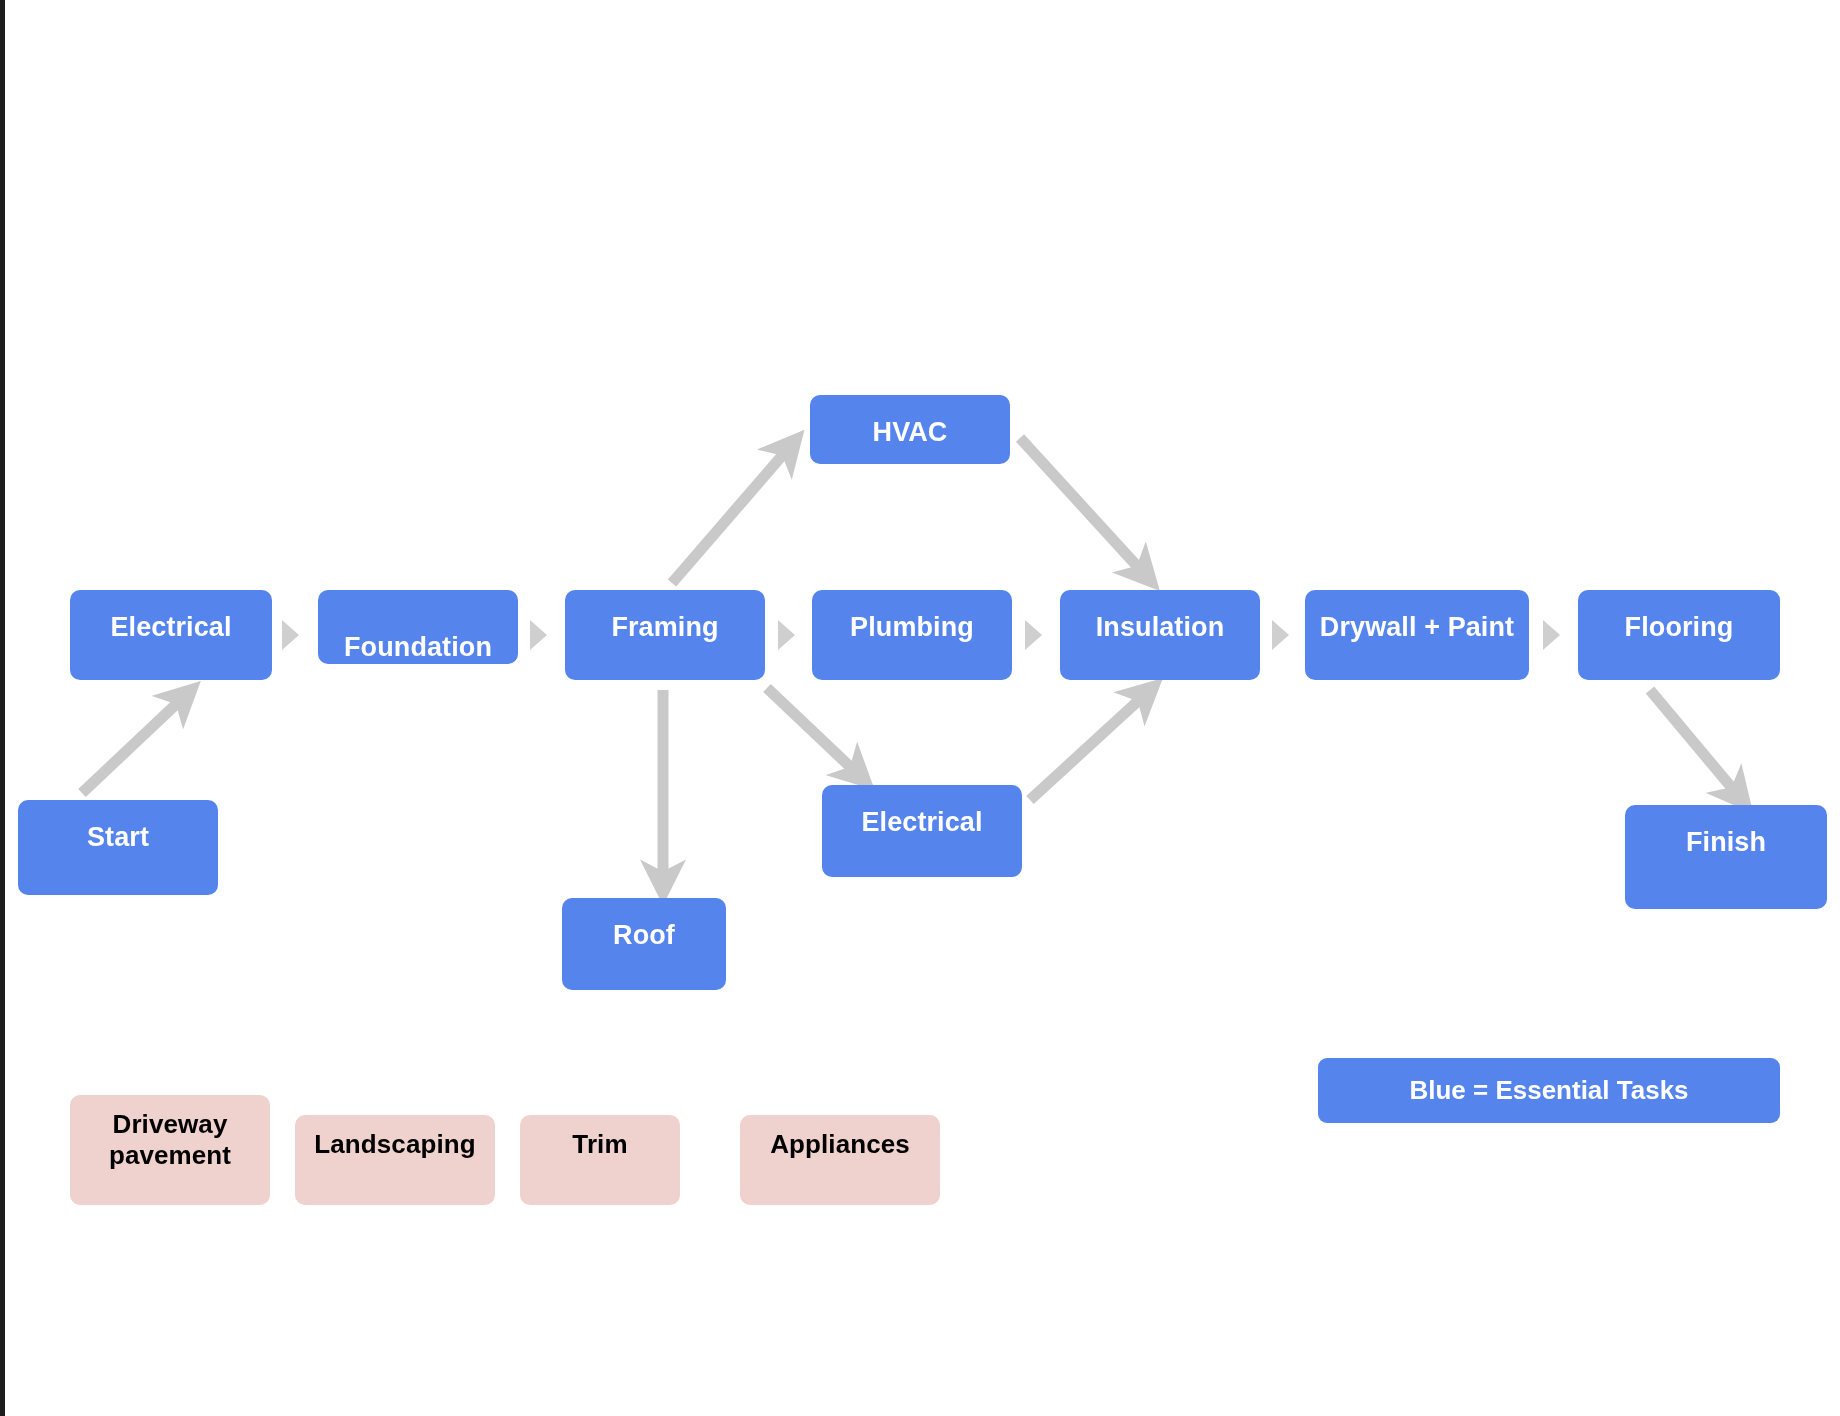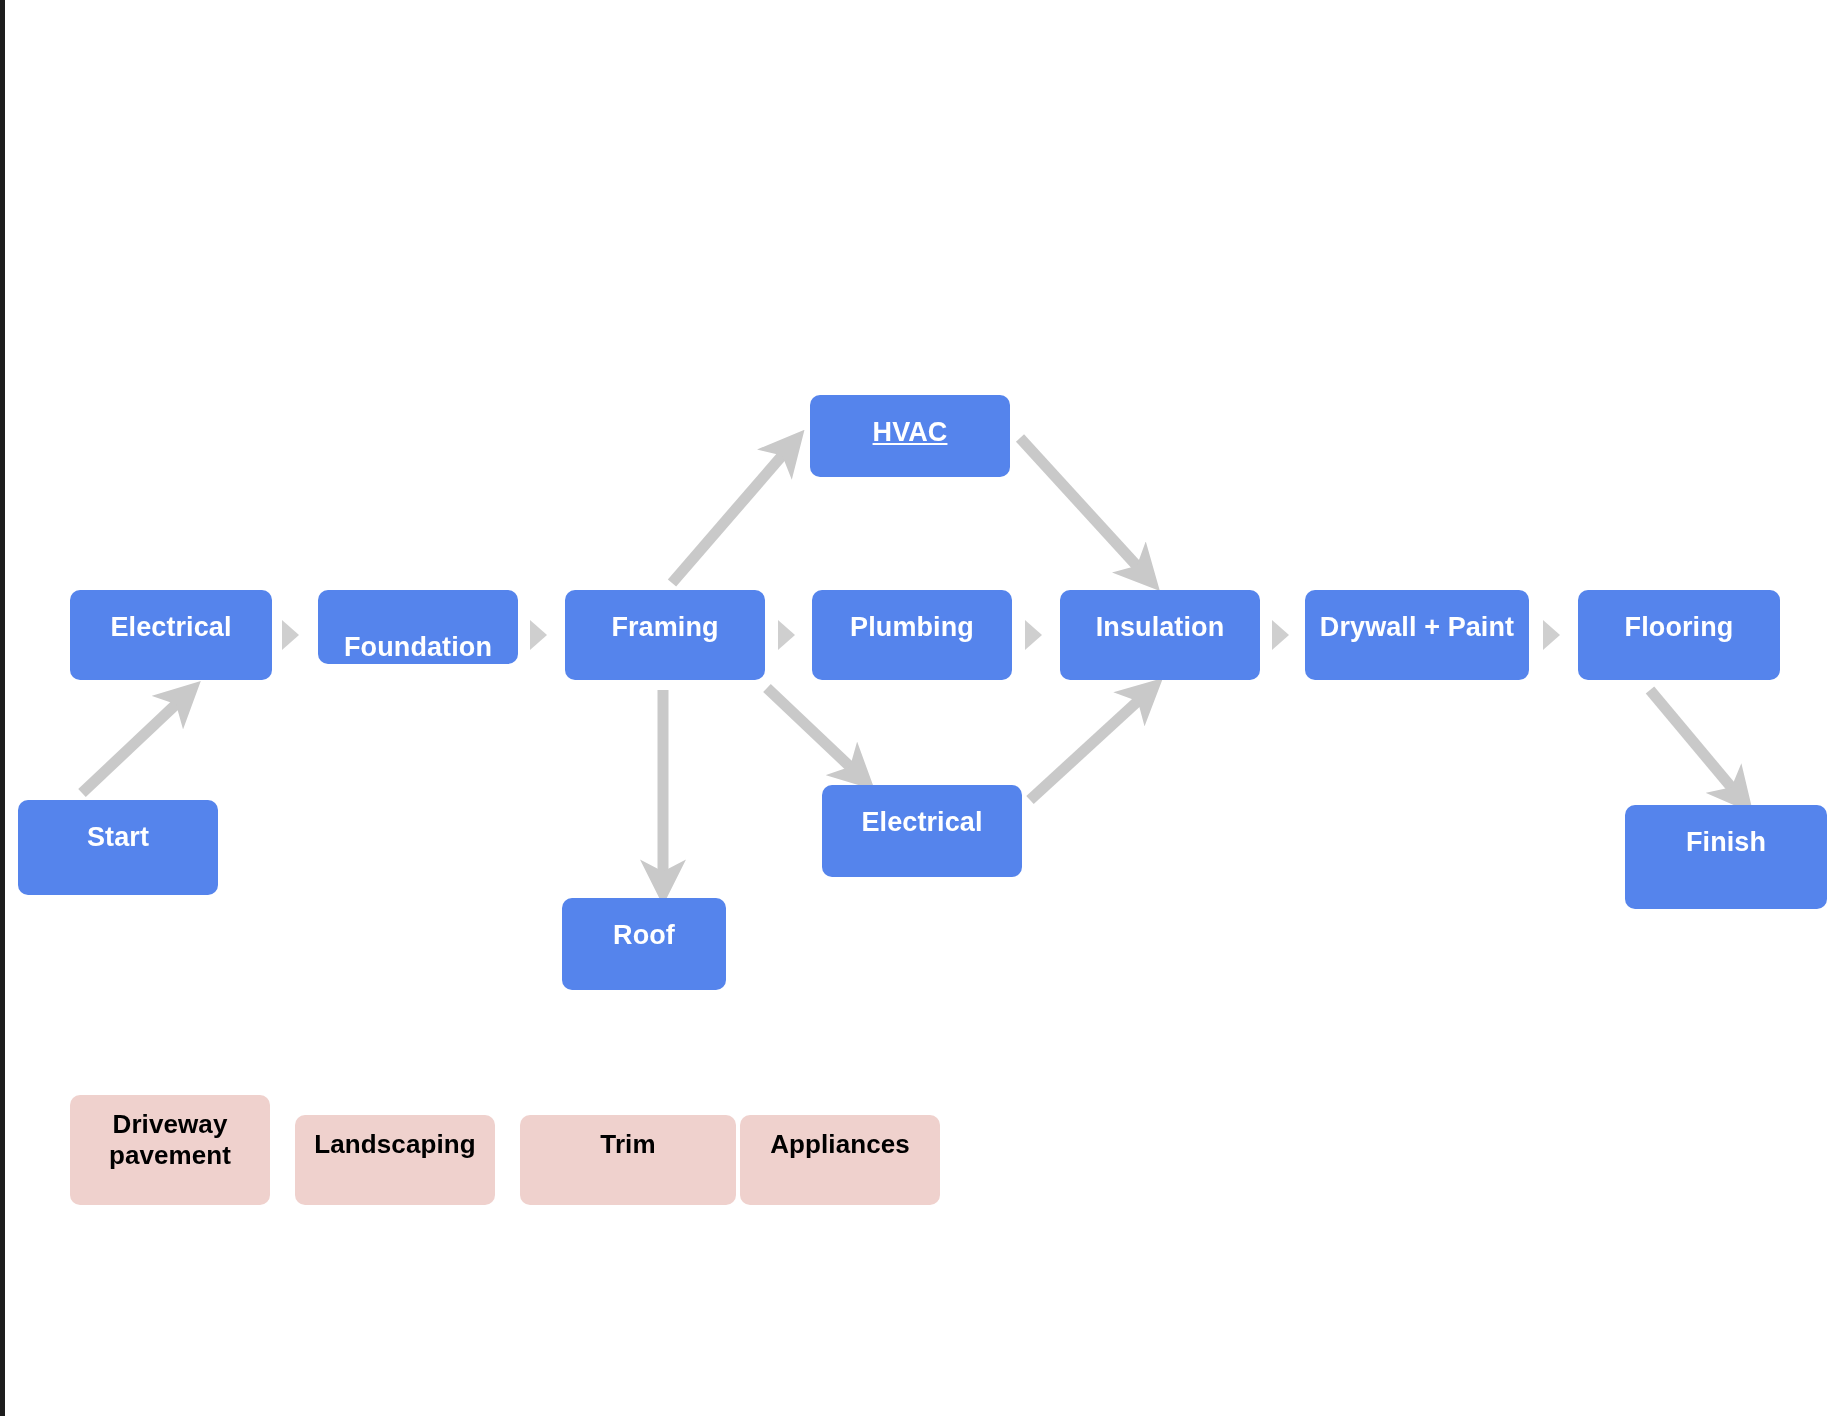--- a/index.html
+++ b/index.html
@@ -117,21 +117,21 @@
       </div>
       <div class="node essential" style="left: 70px; top: 590px; width: 202px; height: 90px;">
         <span class="label">Electrical</span>
       </div>
       <div class="node essential" style="left: 318px; top: 590px; width: 200px; height: 74px; align-items: flex-end;">
         <span class="label">Foundation</span>
       </div>
       <div class="node essential" style="left: 565px; top: 590px; width: 200px; height: 90px;">
         <span class="label">Framing</span>
       </div>
-      <div class="node essential" style="left: 810px; top: 395px; width: 200px; height: 82px; text-decoration: underline;">
+      <div class="node essential" style="left: 810px; top: 395px; width: 200px; height: 69px;">
         <span class="label">HVAC</span>
       </div>
       <div class="node essential" style="left: 812px; top: 590px; width: 200px; height: 90px;">
         <span class="label">Plumbing</span>
       </div>
       <div class="node essential" style="left: 562px; top: 898px; width: 164px; height: 92px;">
         <span class="label">Roof</span>
       </div>
       <div class="node essential" style="left: 822px; top: 785px; width: 200px; height: 92px;">
         <span class="label">Electrical</span>
@@ -147,31 +147,34 @@
       </div>
       <div class="node essential" style="left: 1625px; top: 805px; width: 202px; height: 104px;">
         <span class="label">Finish</span>
       </div>
       <div class="node nonessential" style="left: 70px; top: 1095px; width: 200px; height: 110px;">
         <span class="label">Driveway pavement</span>
       </div>
       <div class="node nonessential" style="left: 295px; top: 1115px; width: 200px; height: 90px;">
         <span class="label">Landscaping</span>
       </div>
-      <div class="node nonessential" style="left: 520px; top: 1115px; width: 216px; height: 90px;">
+      <div class="node nonessential" style="left: 520px; top: 1115px; width: 160px; height: 90px;">
         <span class="label">Trim</span>
       </div>
       <div class="node nonessential" style="left: 740px; top: 1115px; width: 200px; height: 90px;">
         <span class="label">Appliances</span>
       </div>
     </div>
   <div id="chev-layer">
       <div class="chev" style="left: 282px; top: 620px;"></div>
       <div class="chev" style="left: 530px; top: 620px;"></div>
       <div class="chev" style="left: 778px; top: 620px;"></div>
       <div class="chev" style="left: 1025px; top: 620px;"></div>
       <div class="chev" style="left: 1272px; top: 620px;"></div>
       <div class="chev" style="left: 1543px; top: 620px;"></div>
     </div>
 
+  <div class="legend-box blue" style="left: 1318px; top: 1058px; width: 462px; height: 65px;">
+    <span>Blue = Essential Tasks</span>
+  </div>
 
 
 </div>
 
 </body></html>

